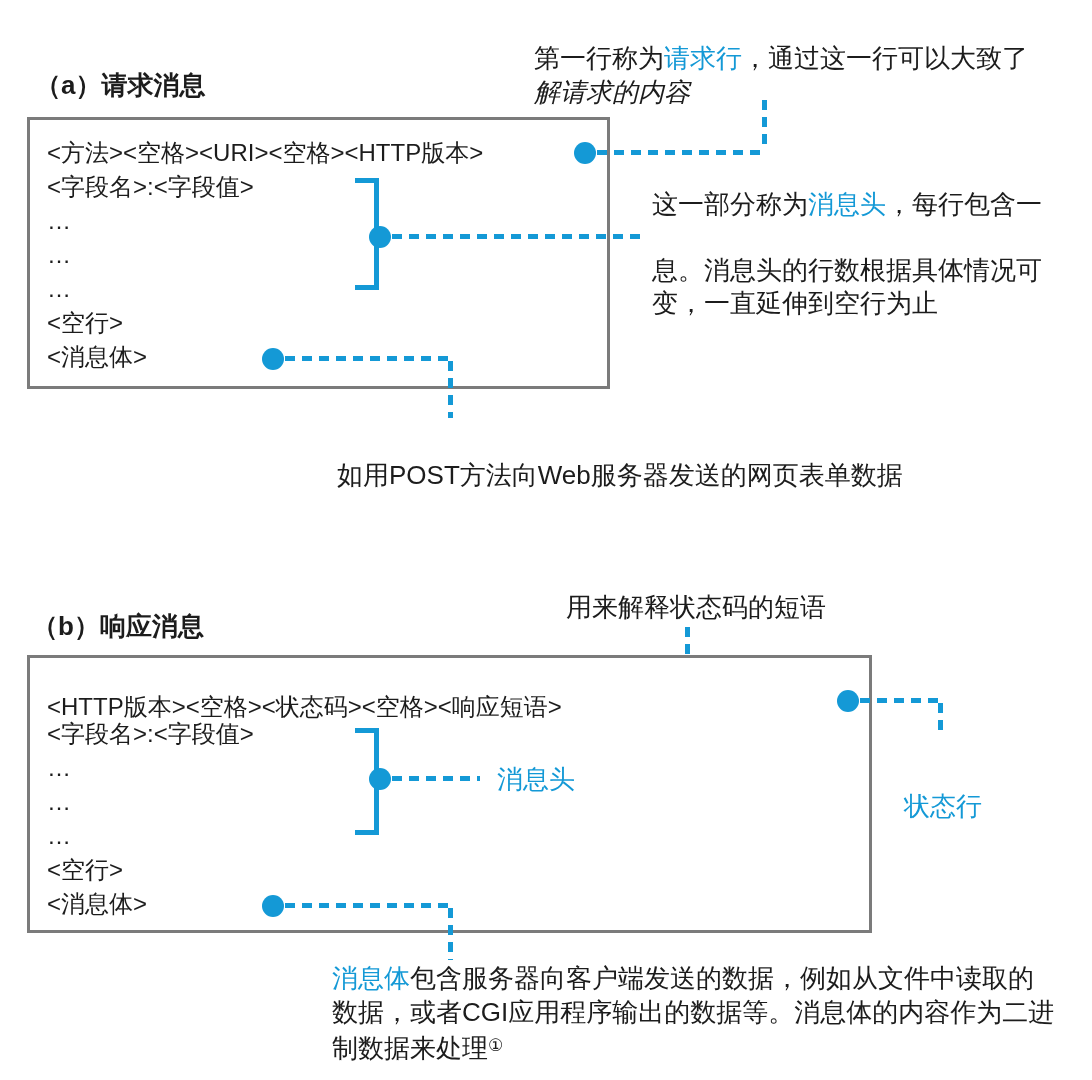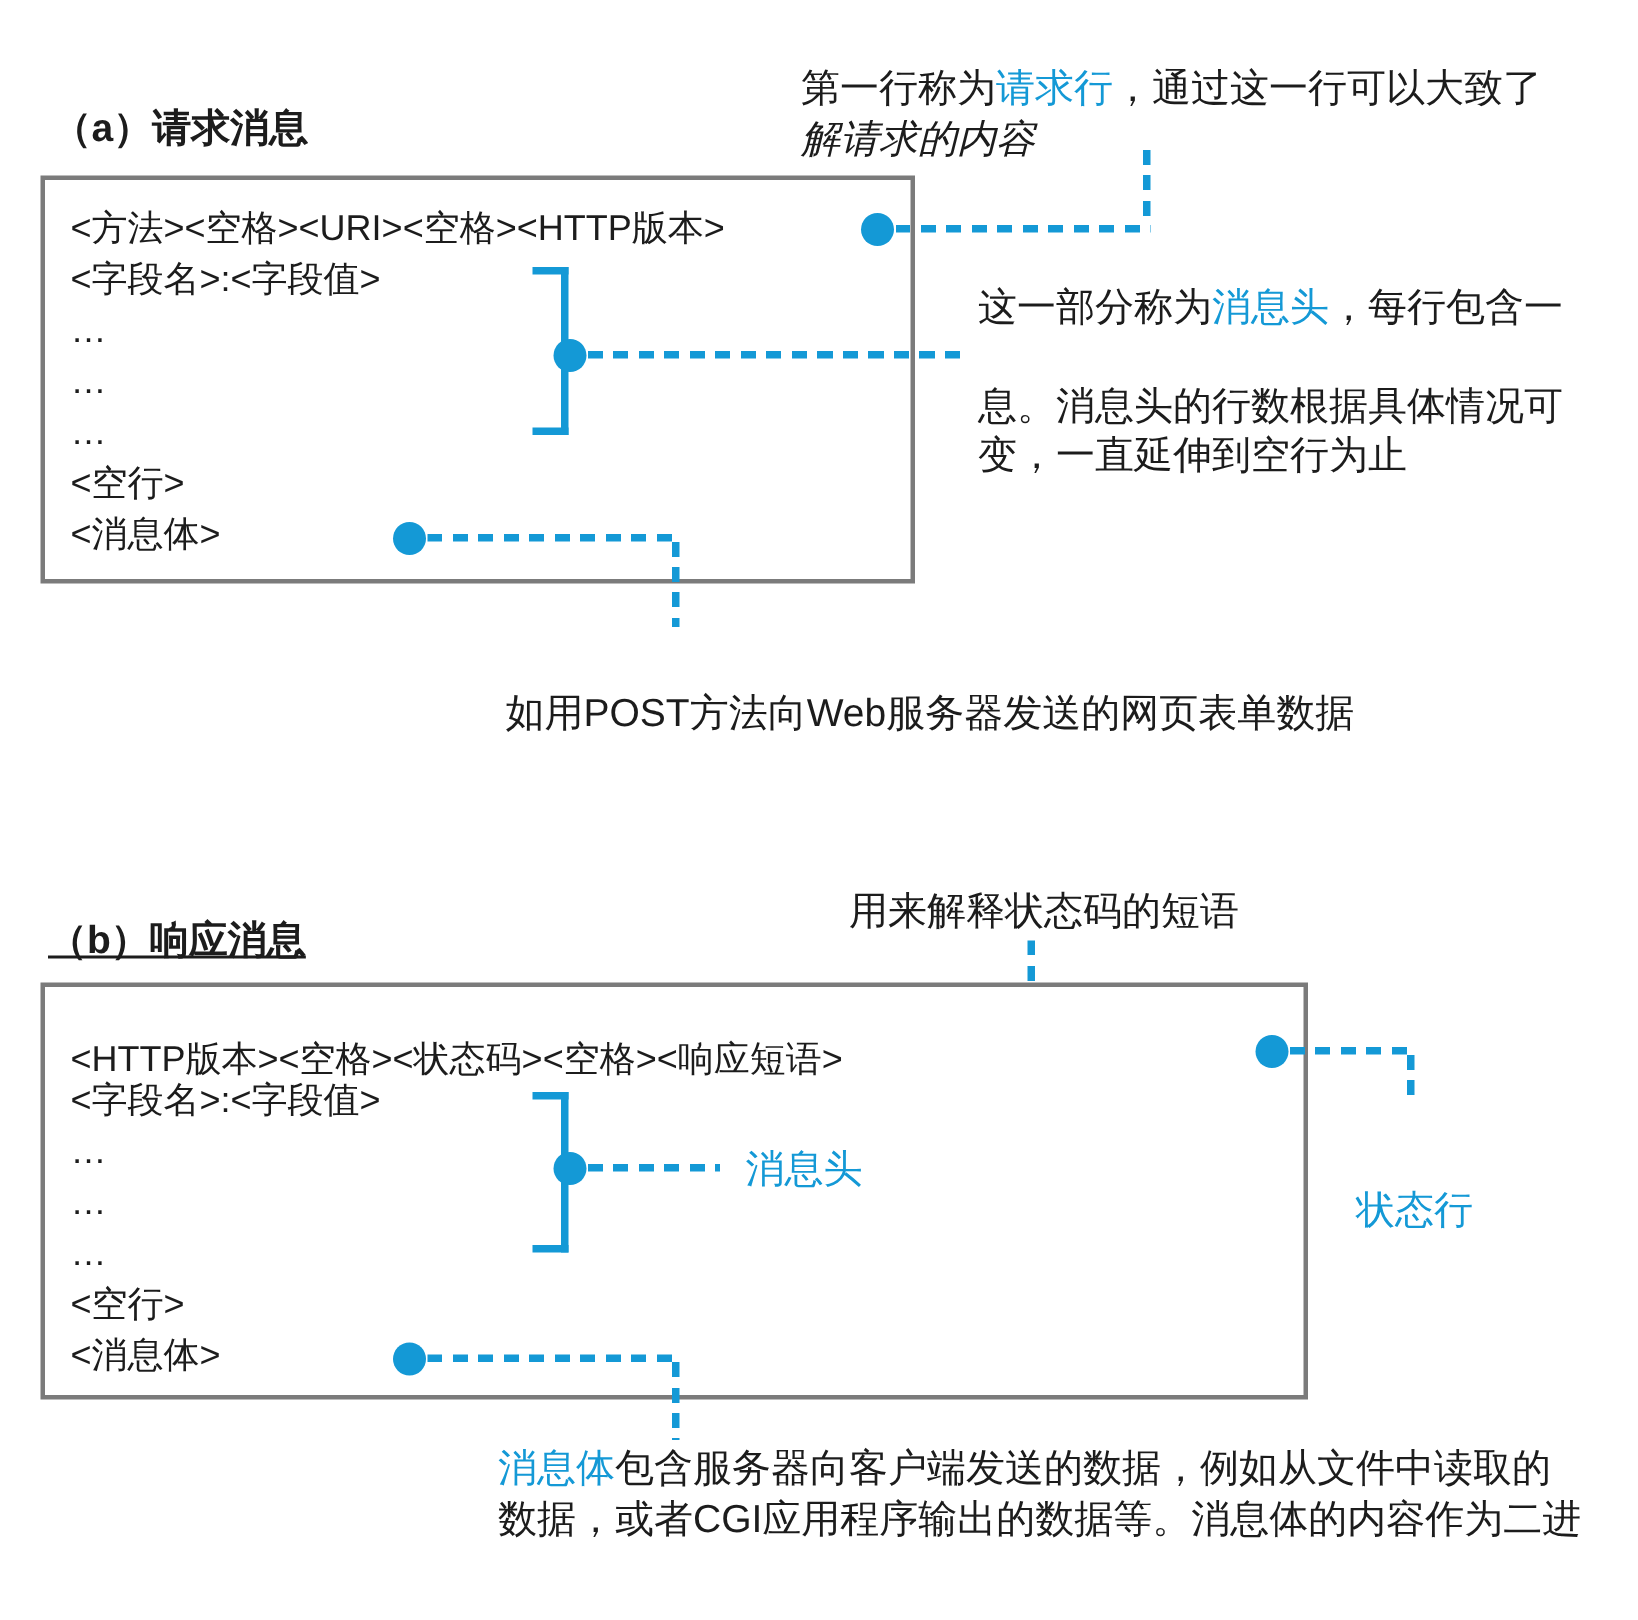--- a/index.html
+++ b/index.html
@@ -61,21 +61,21 @@
   <div class="dot" style="left:262px;top:348px;"></div>
   <div class="hline" style="left:285px;top:356px;width:166px;"></div>
   <div class="vline" style="left:448px;top:361px;height:57px;"></div>
 
   <div class="ann" style="left:337px;top:458px;">如用POST方法向Web服务器发送的网页表单数据</div>
 
   <div class="ann" style="left:566px;top:590px;">用来解释状态码的短语</div>
   <div class="vline" style="left:685px;top:627px;height:30px;"></div>
   <div class="dot" style="left:679px;top:666px;"></div>
 
-  <div class="abs label" style="left:32px;top:611px;text-decoration:underline;">（b）响应消息</div>
+  <div class="abs label" style="left:32px;top:611px;">（b）响应消息</div>
 
   <div class="msgbox" style="left:27px;top:655px;width:839px;height:272px;"></div>
 
   <div class="boxline" style="left:47px;top:690px;">&lt;HTTP版本&gt;&lt;空格&gt;&lt;状态码&gt;&lt;空格&gt;&lt;响应短语&gt;</div>
   <div class="boxline" style="left:47px;top:717px;">&lt;字段名&gt;:&lt;字段值&gt;</div>
   <div class="boxline" style="left:47px;top:751px;">…</div>
   <div class="boxline" style="left:47px;top:785px;">…</div>
   <div class="boxline" style="left:47px;top:819px;">…</div>
   <div class="boxline" style="left:47px;top:853px;">&lt;空行&gt;</div>
   <div class="boxline" style="left:47px;top:887px;">&lt;消息体&gt;</div>
@@ -89,14 +89,15 @@
   <div class="hline" style="left:860px;top:698px;width:83px;"></div>
   <div class="vline" style="left:938px;top:703px;height:30px;"></div>
   <div class="ann cyan-text" style="left:904px;top:789px;text-align:center;">状态行</div>
 
   <div class="dot" style="left:262px;top:895px;"></div>
   <div class="hline" style="left:285px;top:903px;width:168px;"></div>
   <div class="vline" style="left:448px;top:908px;height:52px;"></div>
 
   <div class="ann" style="left:332px;top:961px;"><span class="hl">消息体</span><span>包含服务器向客户端发送的数据，例如从文件中读取的</span></div>
   <div class="ann" style="left:332px;top:995px;">数据，或者CGI应用程序输出的数据等。消息体的内容作为二进</div>
+  <div class="ann" style="left:332px;top:1029px;"><span>制数据来处理</span><sup class="fn">①</sup></div>
 
 </div>
 
 </body></html>

